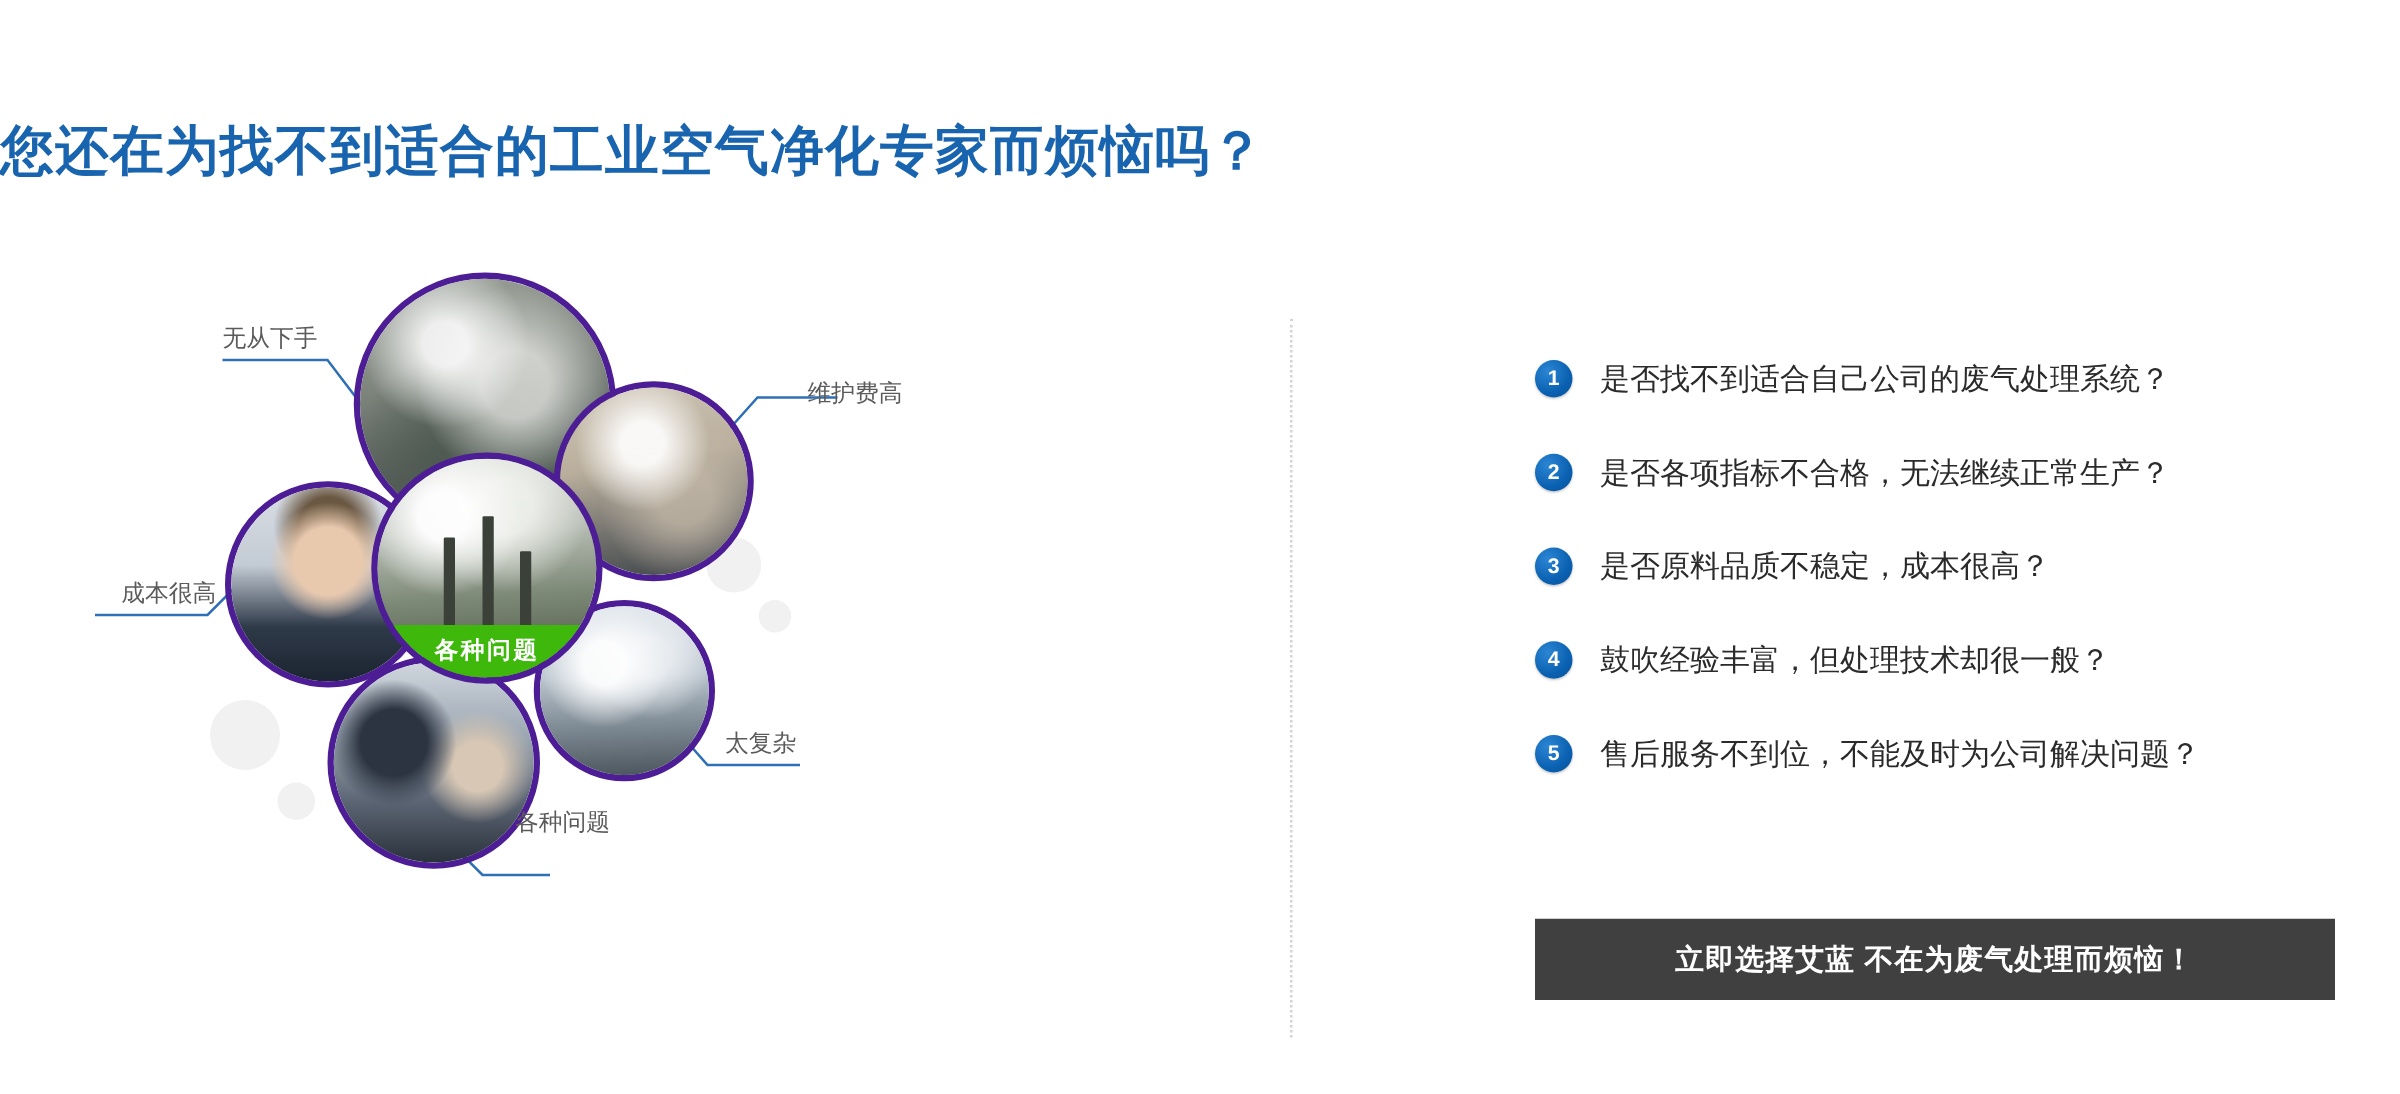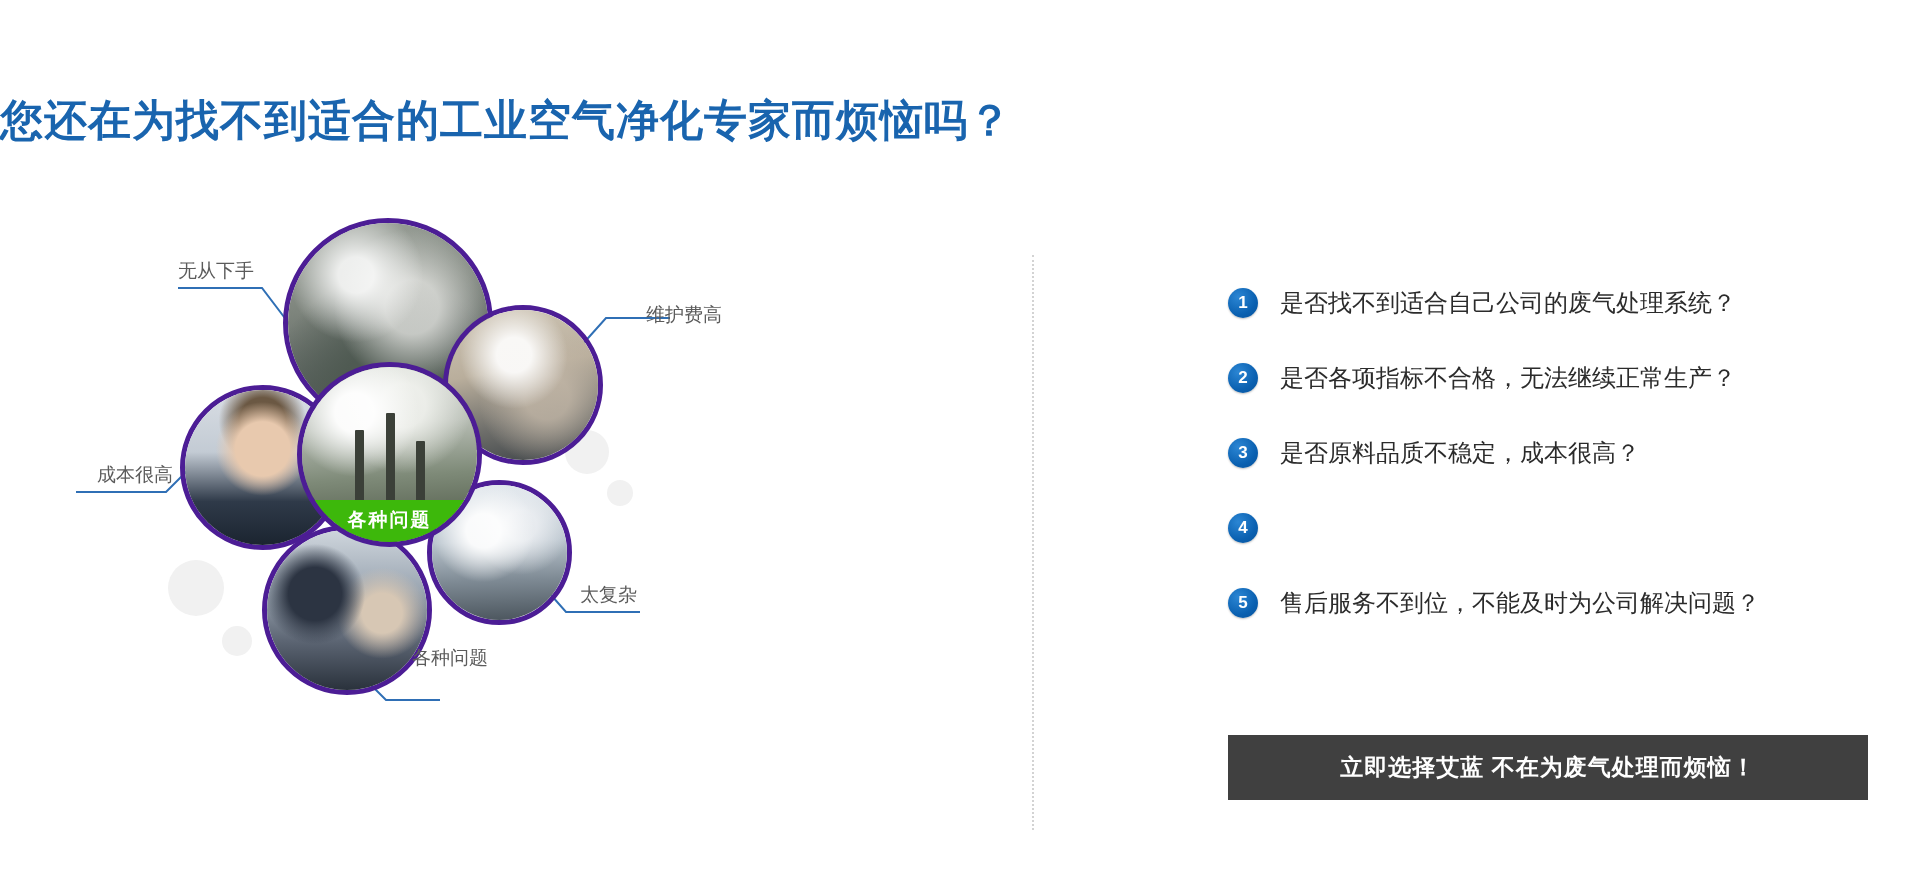--- a/index.html
+++ b/index.html
@@ -194,20 +194,21 @@
       <div class="rowtext">是否各项指标不合格，无法继续正常生产？</div>
     </div>
 
     <div class="row">
       <div class="num">3</div>
       <div class="rowtext">是否原料品质不稳定，成本很高？</div>
     </div>
 
     <div class="row">
       <div class="num">4</div>
+      <div class="rowtext">鼓吹经验丰富，但处理技术却很一般？</div>
     </div>
 
     <div class="row">
       <div class="num">5</div>
       <div class="rowtext">售后服务不到位，不能及时为公司解决问题？</div>
     </div>
   </div>
 
   <div class="cta">立即选择艾蓝  不在为废气处理而烦恼！</div>
 

